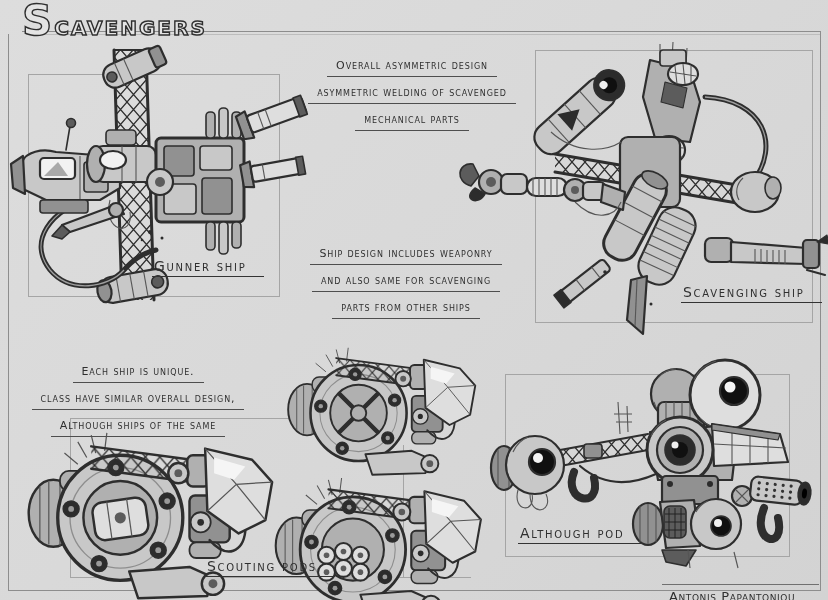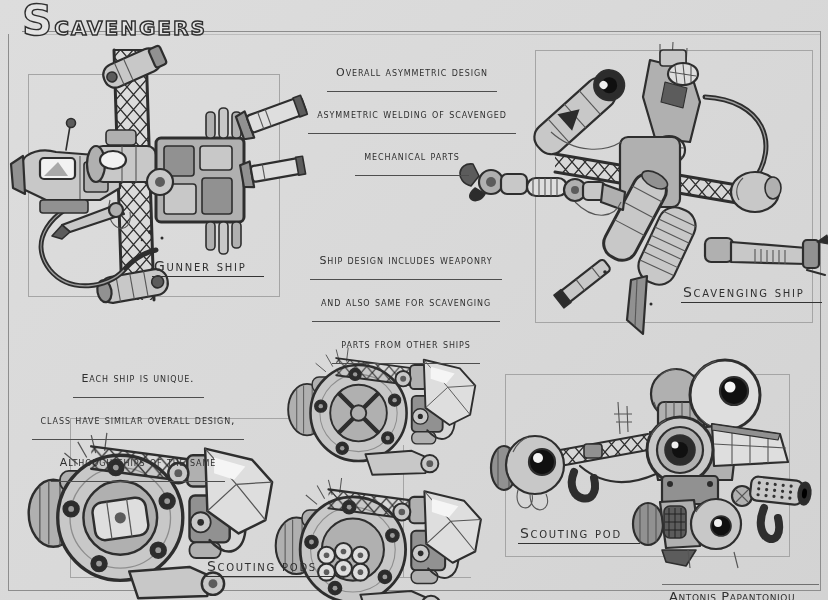--- a/index.html
+++ b/index.html
@@ -10,22 +10,22 @@
   .lin2{position:absolute;background:#bdbdbd;}
   .frame{position:absolute;border:1px solid #a5a5a5;z-index:1;}
   .partial{border:none;z-index:1;}
   .title{position:absolute;left:22px;top:-4px;font-variant:small-caps;font-weight:bold;
     font-size:28px;letter-spacing:2px;color:#e4e4e4;-webkit-text-stroke:1.4px #2f2f2f;z-index:3;}
   .title::first-letter{font-size:42px;}
   .subtitle{position:absolute;left:197px;top:10px;font-variant:small-caps;font-size:12.5px;
     letter-spacing:1.4px;white-space:nowrap;z-index:3;}
   .note{position:absolute;text-align:center;font-variant:small-caps;font-size:11px;
     letter-spacing:0.9px;z-index:3;}
-  .note .nl{display:table;margin:16px auto 4px;border-bottom:1px solid #4e4e4e;
-    padding:0 9px 12px;white-space:nowrap;}
+  .note .nl{display:table;margin:9px auto 4px;border-bottom:1px solid #4e4e4e;
+    padding:0 9px 4px;white-space:nowrap;}
   .ship-label{position:absolute;font-variant:small-caps;font-size:14px;letter-spacing:1.7px;
     border-bottom:1.5px solid #333;padding:0 18px 2px 2px;white-space:nowrap;z-index:3;}
   .signature{position:absolute;left:662px;top:584px;width:157px;border-top:1px solid #707070;
     padding-top:4px;font-variant:small-caps;font-size:13px;letter-spacing:0.6px;z-index:3;}
   .signature span{display:block;border-bottom:1px solid #333;padding:0 4px 2px 7px;white-space:nowrap;}
   svg{position:absolute;overflow:visible;z-index:2;}
   .sk{stroke:#2e2e2e;stroke-linejoin:round;stroke-linecap:round;}
   .w1{stroke-width:1.1}.w15{stroke-width:1.6}.w2{stroke-width:2.2}.w3{stroke-width:3}
   .w5{stroke-width:5}.w8{stroke-width:8}
   .f0{fill:#f2f2f2}.f1{fill:#dedede}.f2{fill:#c8c8c8}.f3{fill:#b0b0b0}
@@ -65,21 +65,21 @@
   </div>
   <div class="note" style="left:6px;top:356px;width:264px;">
     <div class="nl">Each ship is unique.</div>
     <div class="nl">class have similar overall design,</div>
     <div class="nl">Although ships of the same</div>
   </div>
 
   <div class="ship-label" style="left:152px;top:258px;">Gunner ship</div>
   <div class="ship-label" style="left:681px;top:284px;">Scavenging ship</div>
   <div class="ship-label" style="left:205px;top:558px;">Scouting pods</div>
-  <div class="ship-label" style="left:518px;top:525px;">Scouting pod</div>
+  <div class="ship-label" style="left:518px;top:525px;">Although pod</div>
 
   <div class="signature">
     <span>Antonis Papantoniou</span>
   </div>
 
   <svg style="left:10px;top:42px;" width="290" height="268" viewBox="0 0 290 268">
     <defs>
       <pattern id="lat" width="13" height="15" patternUnits="userSpaceOnUse">
         <path d="M0,0L13,15M13,0L0,15" stroke="#2e2e2e" stroke-width="1.3" fill="none"></path>
       </pattern>

